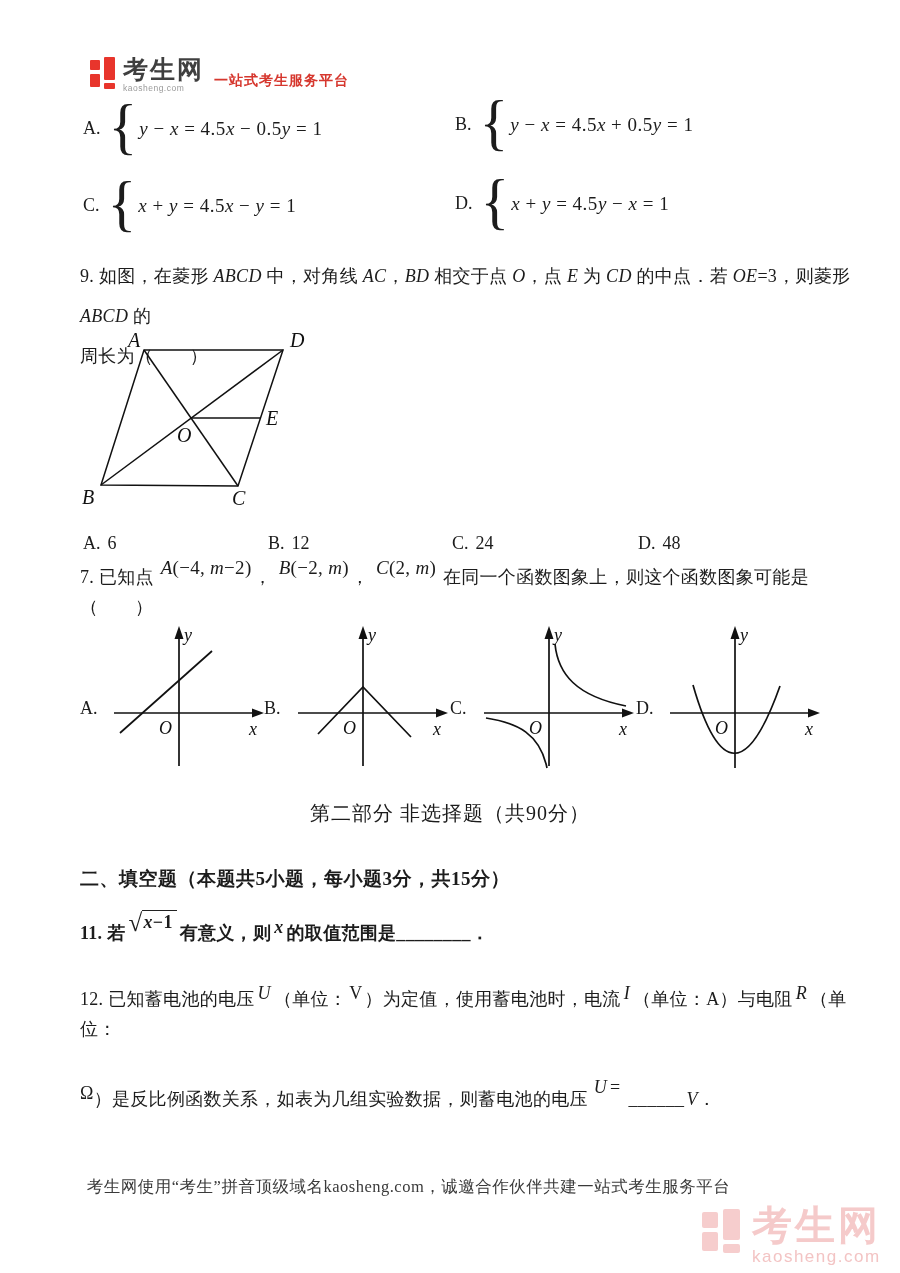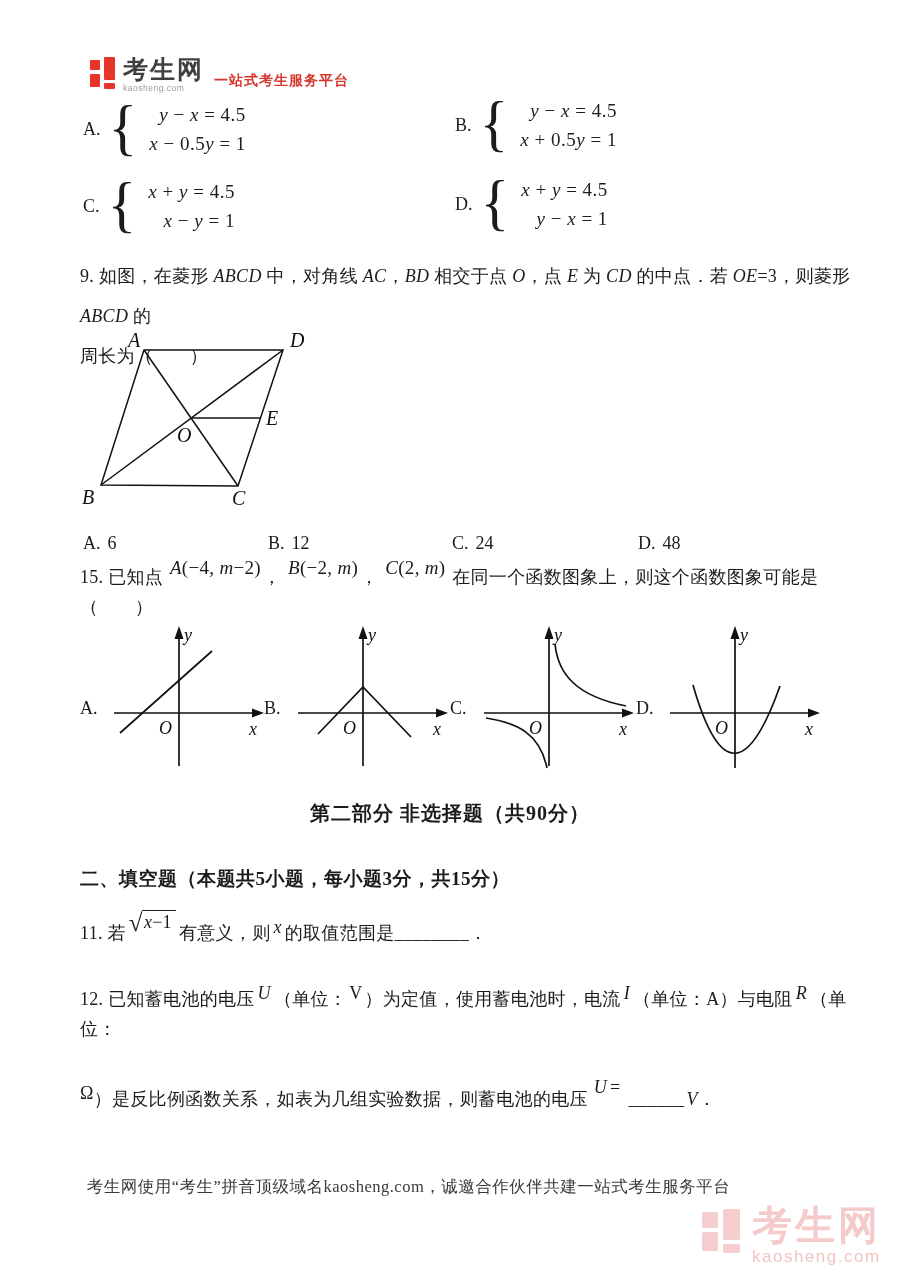--- a/index.html
+++ b/index.html
@@ -18,21 +18,21 @@
   .lg-grid .s3{left:14px;top:0;width:11px;height:23px;}
   .lg-grid .s4{left:14px;top:26px;width:11px;height:6px;}
   .hdr-brandcol{margin-left:5px;line-height:1;}
   .hdr-brand{font-size:25px;font-weight:700;color:#3f3f3f;letter-spacing:2px;font-family:"Liberation Sans",sans-serif;}
   .hdr-domain{font-size:8.5px;color:#9a9a9a;letter-spacing:.5px;margin-top:2px;font-family:"Liberation Sans",sans-serif;}
   .hdr-tagline{margin-left:10px;margin-top:15px;font-size:14px;font-weight:700;color:#d6372e;letter-spacing:1px;font-family:"Liberation Sans",sans-serif;}
   
   .eqopt{position:absolute;display:flex;align-items:center;font-size:19px;}
   .eqopt .lbl{font-size:18px;margin-right:8px;}
   .brace{font-size:60px;font-weight:400;line-height:1;transform:scaleY(1.02);margin-top:-3px;}
-  .eqcol{display:flex;flex-direction:column;align-items:flex-end;margin-left:12px;}
+  .eqcol{display:flex;flex-direction:row;align-items:flex-end;margin-left:2px;}
   .eqline{line-height:29px;letter-spacing:.5px;}
   .mathify{font-style:normal;}
   .mathify i{font-style:italic;font-family:"Liberation Serif",serif;}
   
   .qtext{position:absolute;font-size:18px;line-height:40px;letter-spacing:.3px;}
   .qline{display:block;}
   
   .optrow{position:absolute;left:80px;top:526px;width:790px;height:26px;font-size:18px;}
   .optrow .opt{position:absolute;top:7px;}
   .optrow .opt .v{margin-left:7px;}
@@ -49,21 +49,21 @@
   .graphrow .ggroup{position:absolute;display:flex;}
   .ggroup .glbl{font-size:18px;margin-top:80px;width:24px;}
   .gsvg line,.gsvg polyline,.gsvg path{stroke:#111;stroke-width:1.7;fill:none;}
   .gsvg polygon{fill:#111;stroke:none;}
   .gsvg text{font-family:"Liberation Serif",serif;font-size:18px;font-style:italic;fill:#111;}
   
   .fig9{position:absolute;left:78px;top:330px;}
   .fig9 line,.fig9 polygon{stroke:#111;stroke-width:1.5;fill:none;}
   .fig9 text{font-family:"Liberation Serif",serif;font-size:20px;font-style:italic;fill:#111;}
   
-  .sec-title{position:absolute;left:0;top:800px;width:900px;text-align:center;font-size:20px;font-weight:700;letter-spacing:1px;}
+  .sec-title{position:absolute;left:0;top:800px;width:900px;text-align:center;font-size:20px;font-weight:400;letter-spacing:1px;}
   .sub-title{position:absolute;left:80px;top:866px;font-size:19px;font-weight:700;letter-spacing:.5px;}
   
   .rtable{position:absolute;left:80px;top:1100px;border-collapse:collapse;}
   .rtable td{border:1.6px solid #222;text-align:center;font-size:18px;height:44px;padding:0;}
   .c0{width:63px;}.c1{width:36px;}.c2{width:28px;}.c3{width:27px;}.c4{width:39px;}.c5{width:37px;}
   
   .footer{position:absolute;left:0;top:1176px;width:817px;text-align:center;font-size:16.5px;color:#3a3a3a;letter-spacing:.5px;}
   
   .wmark{position:absolute;left:702px;top:1205px;display:flex;align-items:flex-start;}
   .wm-grid{position:relative;width:42px;height:44px;flex:0 0 auto;margin-top:4px;}
@@ -147,21 +147,21 @@
   </svg>
 
   <div class="optrow">
     <span class="opt" style="left:3px;"><span>A.</span><span class="v">6</span></span>
     <span class="opt" style="left:188px;"><span>B.</span><span class="v">12</span></span>
     <span class="opt" style="left:372px;"><span>C.</span><span class="v">24</span></span>
     <span class="opt" style="left:558px;"><span>D.</span><span class="v">48</span></span>
   </div>
 
   <div class="qtext" style="left:80px;top:562px;width:795px;line-height:30px;">
-    <span>15. 已知点</span>
+    <span>7. 已知点</span>
     <span class="mraise mathify"><i>A</i>(−4, <i>m</i>−2)</span><span>，</span>
     <span class="mraise mathify"><i>B</i>(−2, <i>m</i>)</span><span>，</span>
     <span class="mraise mathify"><i>C</i>(2, <i>m</i>)</span>
     <span>在同一个函数图象上，则这个函数图象可能是（　　）</span>
   </div>
 
   <div class="graphrow">
     <div class="ggroup" style="left:80px;top:618px;">
       <span class="glbl">A.</span>
       <svg class="gsvg" width="170" height="152" viewBox="0 0 170 152">
@@ -215,21 +215,21 @@
         <text x="145" y="117">x</text>
         <text x="80" y="23">y</text>
       </svg>
     </div>
   </div>
 
   <div class="sec-title">第二部分 非选择题（共90分）</div>
 
   <div class="sub-title">二、填空题（本题共5小题，每小题3分，共15分）</div>
 
-  <div class="qtext" style="left:80px;top:916px;width:795px;line-height:34px;">
+  <div class="qtext" style="left:80px;top:916px;width:795px;line-height:34px;font-weight:bold;">
     <span>11. 若</span><span class="sqrt">
         <span class="rsym">√</span>
         <span class="rbar mathify"><i>x</i>−1</span>
       </span><span>有意义，则</span><span class="it raise-s" style="margin:0 3px;">x</span><span>的取值范围是</span><span>________</span><span>．</span>
   </div>
 
   <div class="qtext" style="left:80px;top:984px;width:780px;line-height:30px;">
     <span class="qline">
       <span>12. 已知蓄电池的电压</span><span class="it raise-s" style="margin:0 3px;">U</span><span>（单位：</span><span class="raise-s" style="margin:0 2px;">V</span><span>）为定值，使用蓄电池时，电流</span><span class="it raise-s" style="margin:0 3px;">I</span><span>（单位：A）与电阻</span><span class="it raise-s" style="margin:0 3px;">R</span><span>（单位：</span>
     </span>

